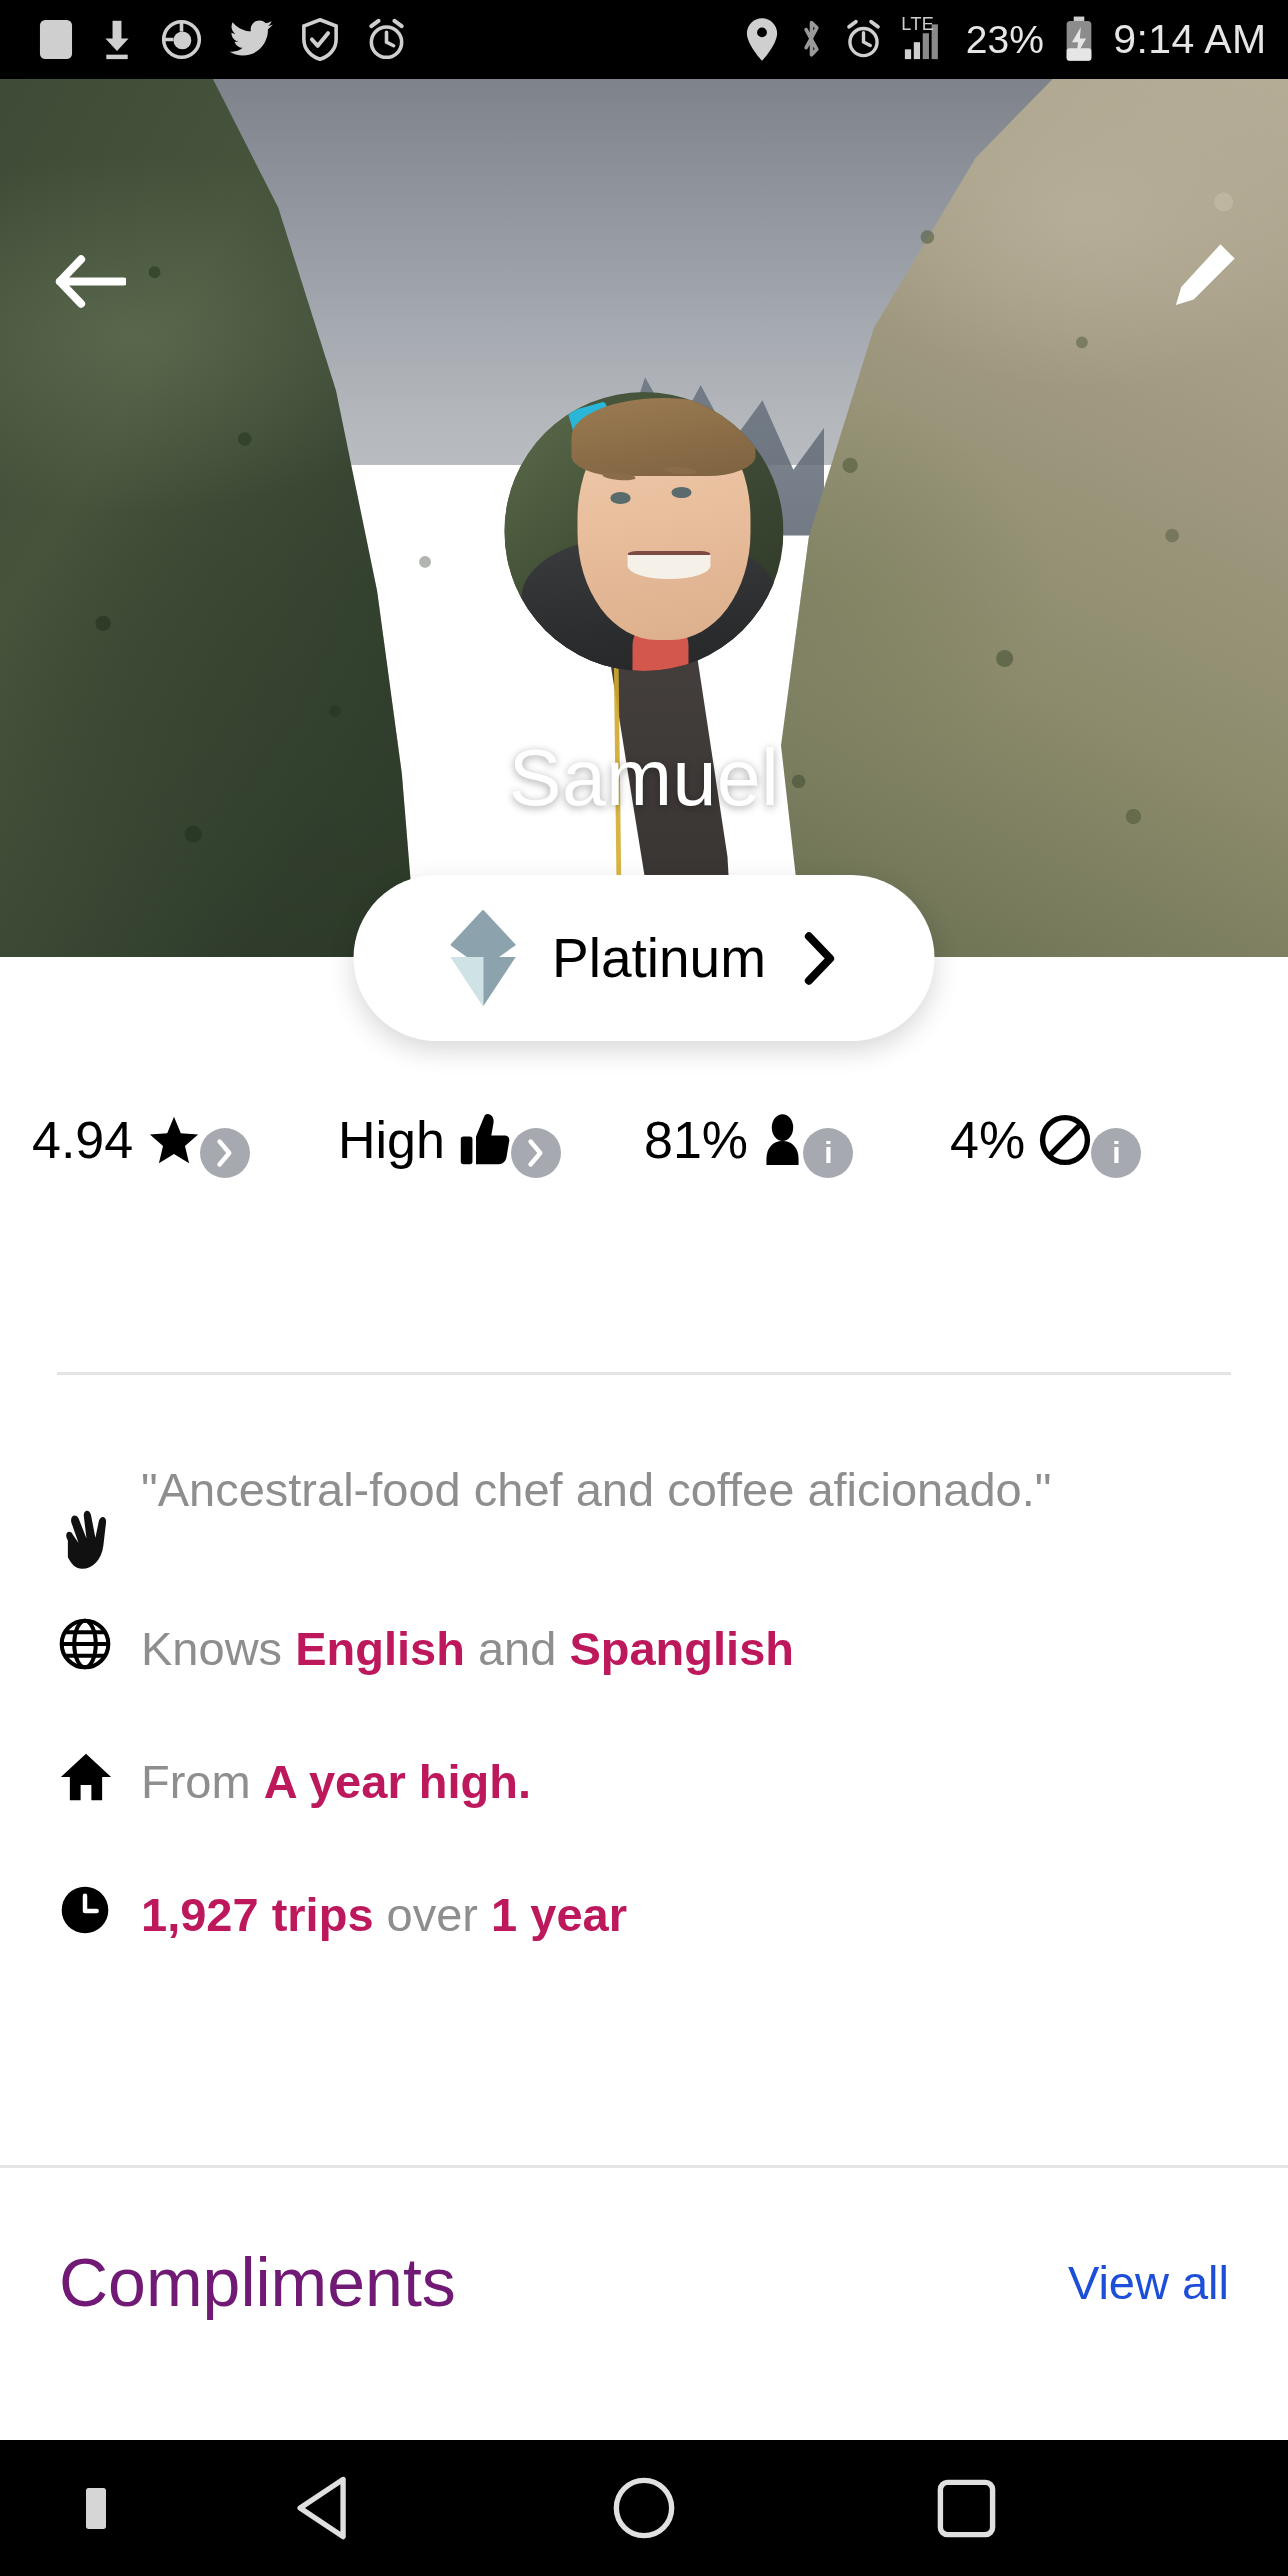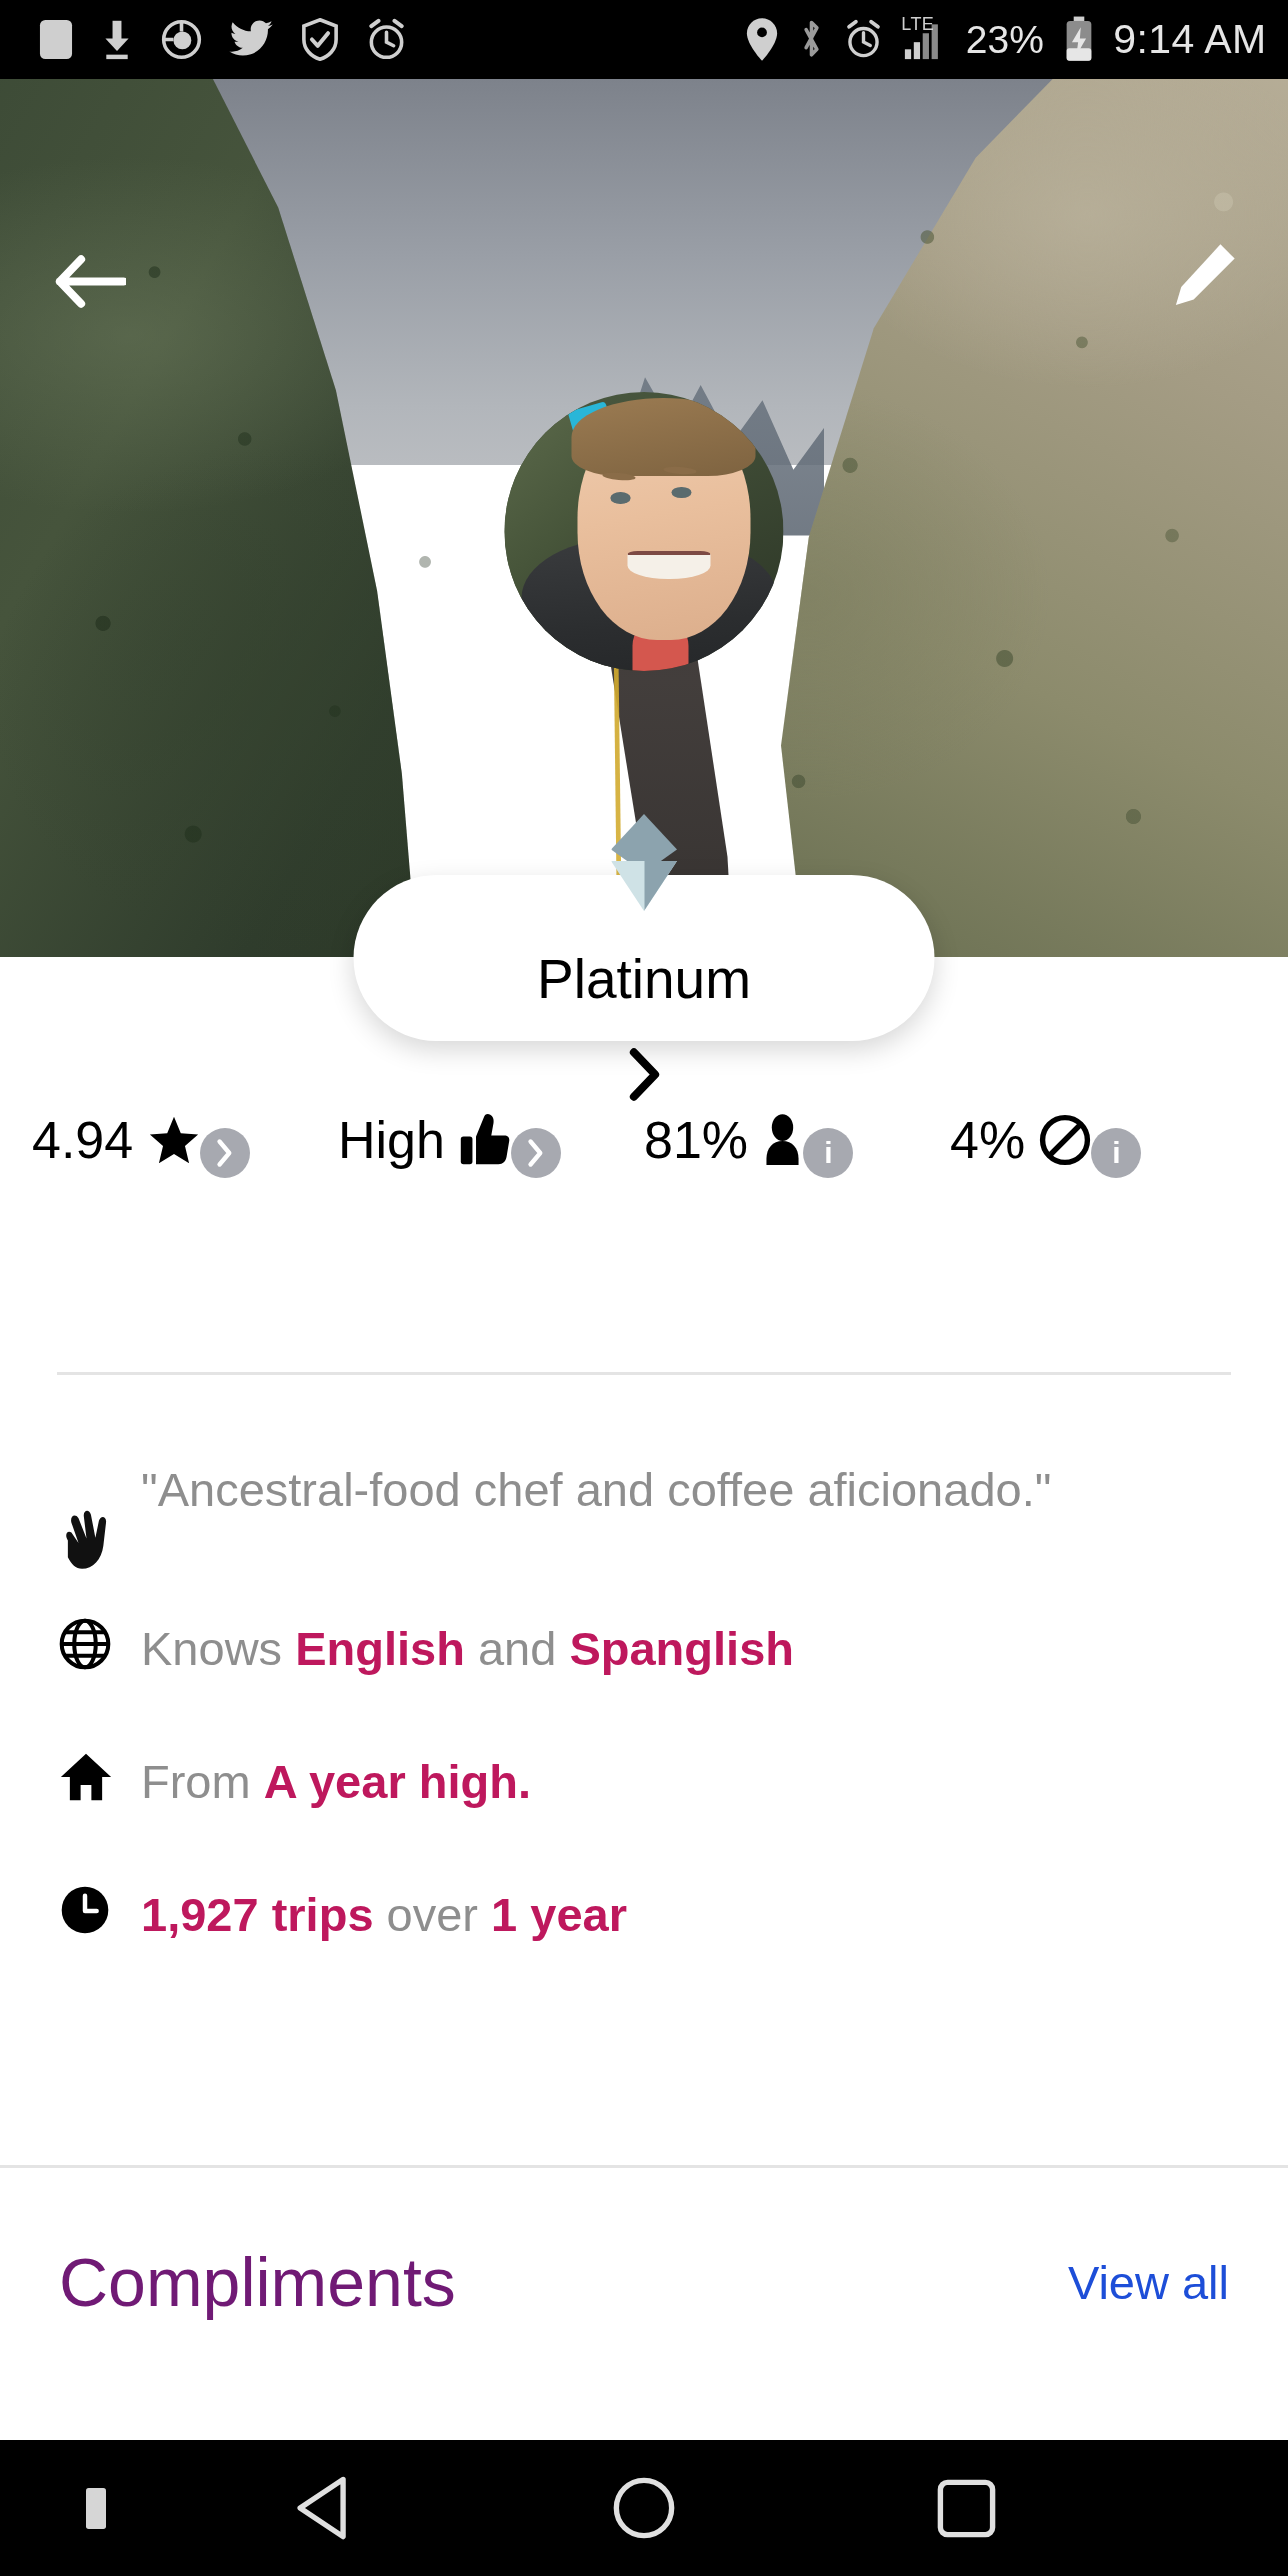--- a/index.html
+++ b/index.html
@@ -156,21 +156,21 @@
     text-align:center; color:#fff; font-size:79px; font-weight:400;
     letter-spacing:0.4px; text-shadow:0 1.8px 9px rgba(0,0,0,.35);
   }
 
   
   .tier-pill{
     position:absolute; left:50%; top:875px; transform:translateX(-50%);
     height:166px; min-width:581px; background:#fff; border-radius:89px;
     display:flex; align-items:center; justify-content:center; gap:36px;
     padding:0 63px; box-shadow:0 9px 27px rgba(0,0,0,.16);
-    cursor:pointer; z-index:5;flex-direction:column;
+    cursor:pointer; z-index:5;
   }
   .diamond{ width:66px; height:97px; position:relative; flex:0 0 auto; }
   .diamond .top{
     position:absolute; left:0; top:0; width:66px; height:59px;
     background:#8ca3ae; clip-path:polygon(50% 0%, 100% 60%, 50% 100%, 0% 60%);
   }
   .diamond .bot{
     position:absolute; left:0; top:47px; width:66px; height:50px;
     background:#cfe2e6; clip-path:polygon(0% 0%, 100% 0%, 50% 100%);
   }
@@ -359,20 +359,21 @@
       <div class="av-red"></div>
       <div class="av-face"></div>
       <div class="av-hair"></div>
       <div class="av-brow l"></div>
       <div class="av-brow r"></div>
       <div class="av-eye l"></div>
       <div class="av-eye r"></div>
       <div class="av-mouth"></div>
     </div>
 
+    <div class="hero-name">Samuel</div>
   </div>
 
   <div class="tier-pill">
     <span class="diamond">
       <span class="top"></span>
       <span class="bot"></span>
       <span class="botshade"></span>
     </span>
     <span class="tier-label">Platinum</span>
     <span class="tier-chev">

